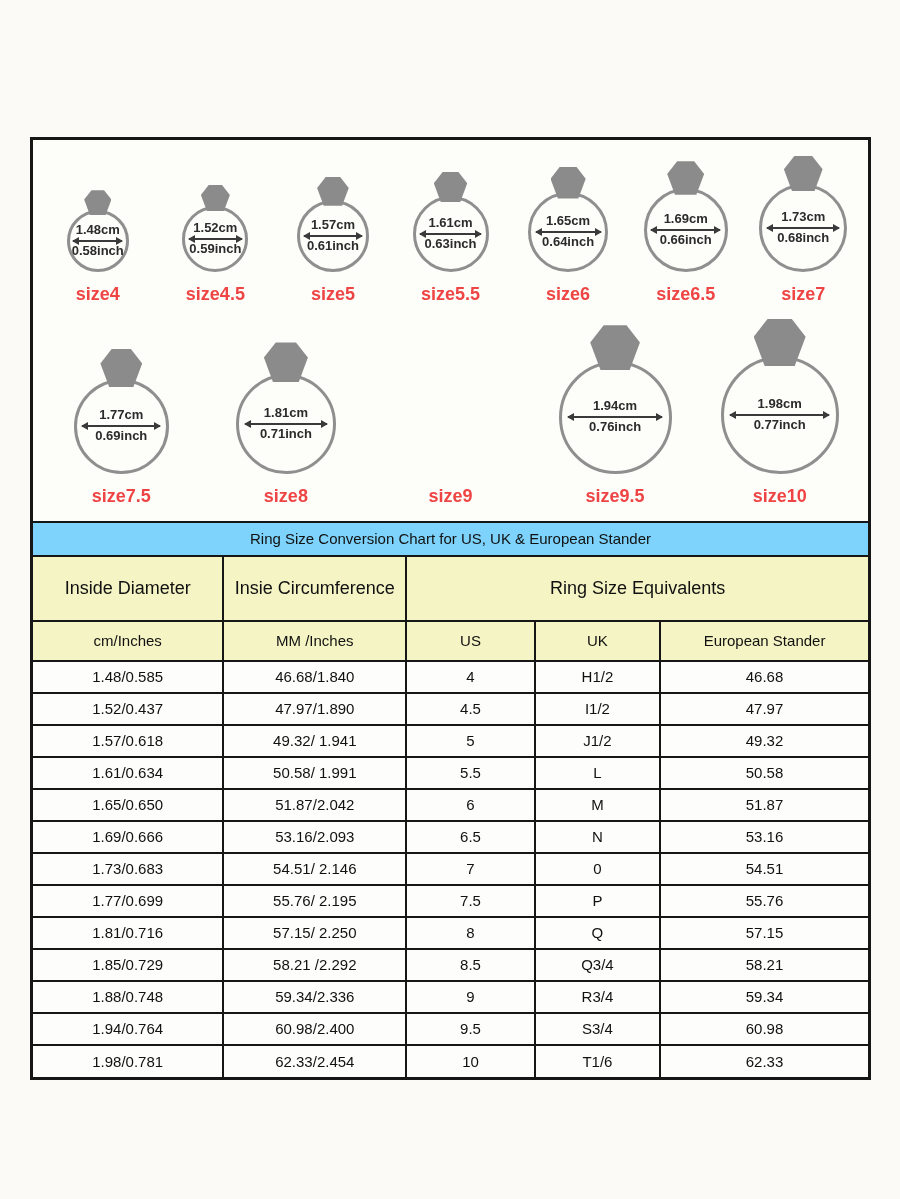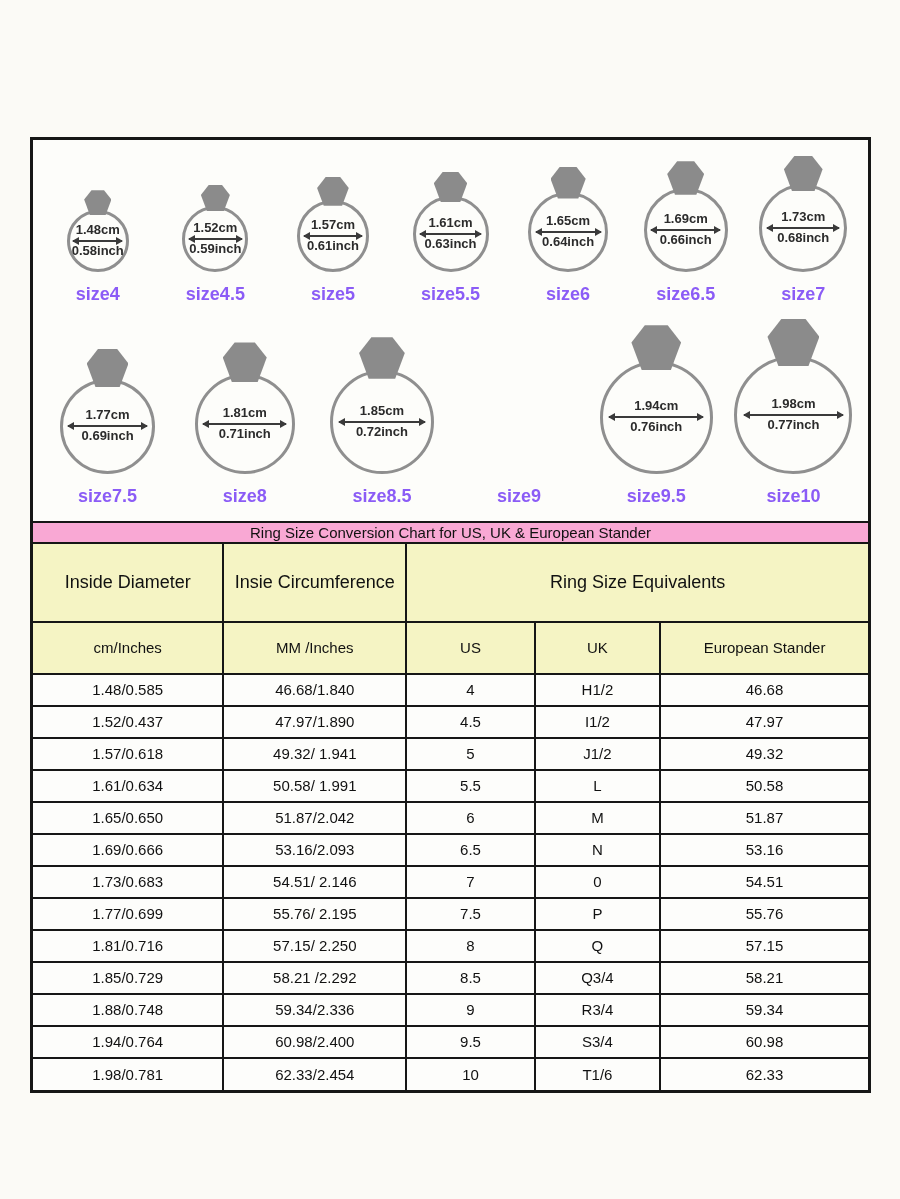--- a/index.html
+++ b/index.html
@@ -43,32 +43,32 @@
   .dim-cm, .dim-inch {
     font-size:13px; line-height:1.15; color:#2b2b2b; white-space:nowrap; font-weight:bold;
   }
   .dim-arrow { position:relative; height:2px; background:#3a3a3a; width:100%; margin:2px 0; }
   .dim-arrow::before, .dim-arrow::after {
     content:""; position:absolute; top:-3px;
     border-top:4px solid transparent; border-bottom:4px solid transparent;
   }
   .dim-arrow::before { left:-1px; border-right:7px solid #3a3a3a; }
   .dim-arrow::after  { right:-1px; border-left:7px solid #3a3a3a; }
-  .ring-label { margin-top:12px; font-size:18px; font-weight:bold; color:#8b5cf6; }
+  .ring-label { margin-top:12px; font-size:18px; font-weight:bold; color:#ef4444; }
 
   
   table.conv { width:100%; border-collapse:collapse; border-style:hidden; table-layout:fixed; }
   table.conv td, table.conv th {
     border:2px solid #161616;
     text-align:center; vertical-align:middle;
     font-weight:normal; color:#111;
   }
-  .title-cell { background:#f9a8d4; height:20px; font-size:15px; }
-  .group-head th { background:#f5f4c4; height:79px; font-size:18px; }
-  .sub-head th { background:#f5f4c4; height:52px; font-size:15px; }
+  .title-cell { background:#7dd3fc; height:33px; font-size:15px; }
+  .group-head th { background:#f5f4c4; height:65px; font-size:18px; }
+  .sub-head th { background:#f5f4c4; height:40px; font-size:15px; }
   tbody td { background:#fdfdfb; height:32px; font-size:15px; }
 </style>
 </head>
 <body>
 
 <div class="content-box">
 
   <div class="rings-section">
     <div class="ring-row" id="ring-row-1">
         <div class="ring-item">
@@ -182,33 +182,20 @@
             <div class="gem" style="--d: 100px;"></div>
             <div class="circle">
               <div class="dim">
                 <span class="dim-cm">1.81cm</span>
                 <div class="dim-arrow"></div>
                 <span class="dim-inch">0.71inch</span>
               </div>
             </div>
           </div>
           <div class="ring-label">size8</div>
-        </div>
-        <div class="ring-item">
-          <div class="graphic-box" style="--d: 104px;">
-            <div class="gem" style="--d: 104px;"></div>
-            <div class="circle">
-              <div class="dim">
-                <span class="dim-cm">1.85cm</span>
-                <div class="dim-arrow"></div>
-                <span class="dim-inch">0.72inch</span>
-              </div>
-            </div>
-          </div>
-          <div class="ring-label">size8.5</div>
         </div>
         <div class="ring-item">
           <div class="ring-label">size9</div>
         </div>
         <div class="ring-item">
           <div class="graphic-box" style="--d: 113px;">
             <div class="gem" style="--d: 113px;"></div>
             <div class="circle">
               <div class="dim">
                 <span class="dim-cm">1.94cm</span>

